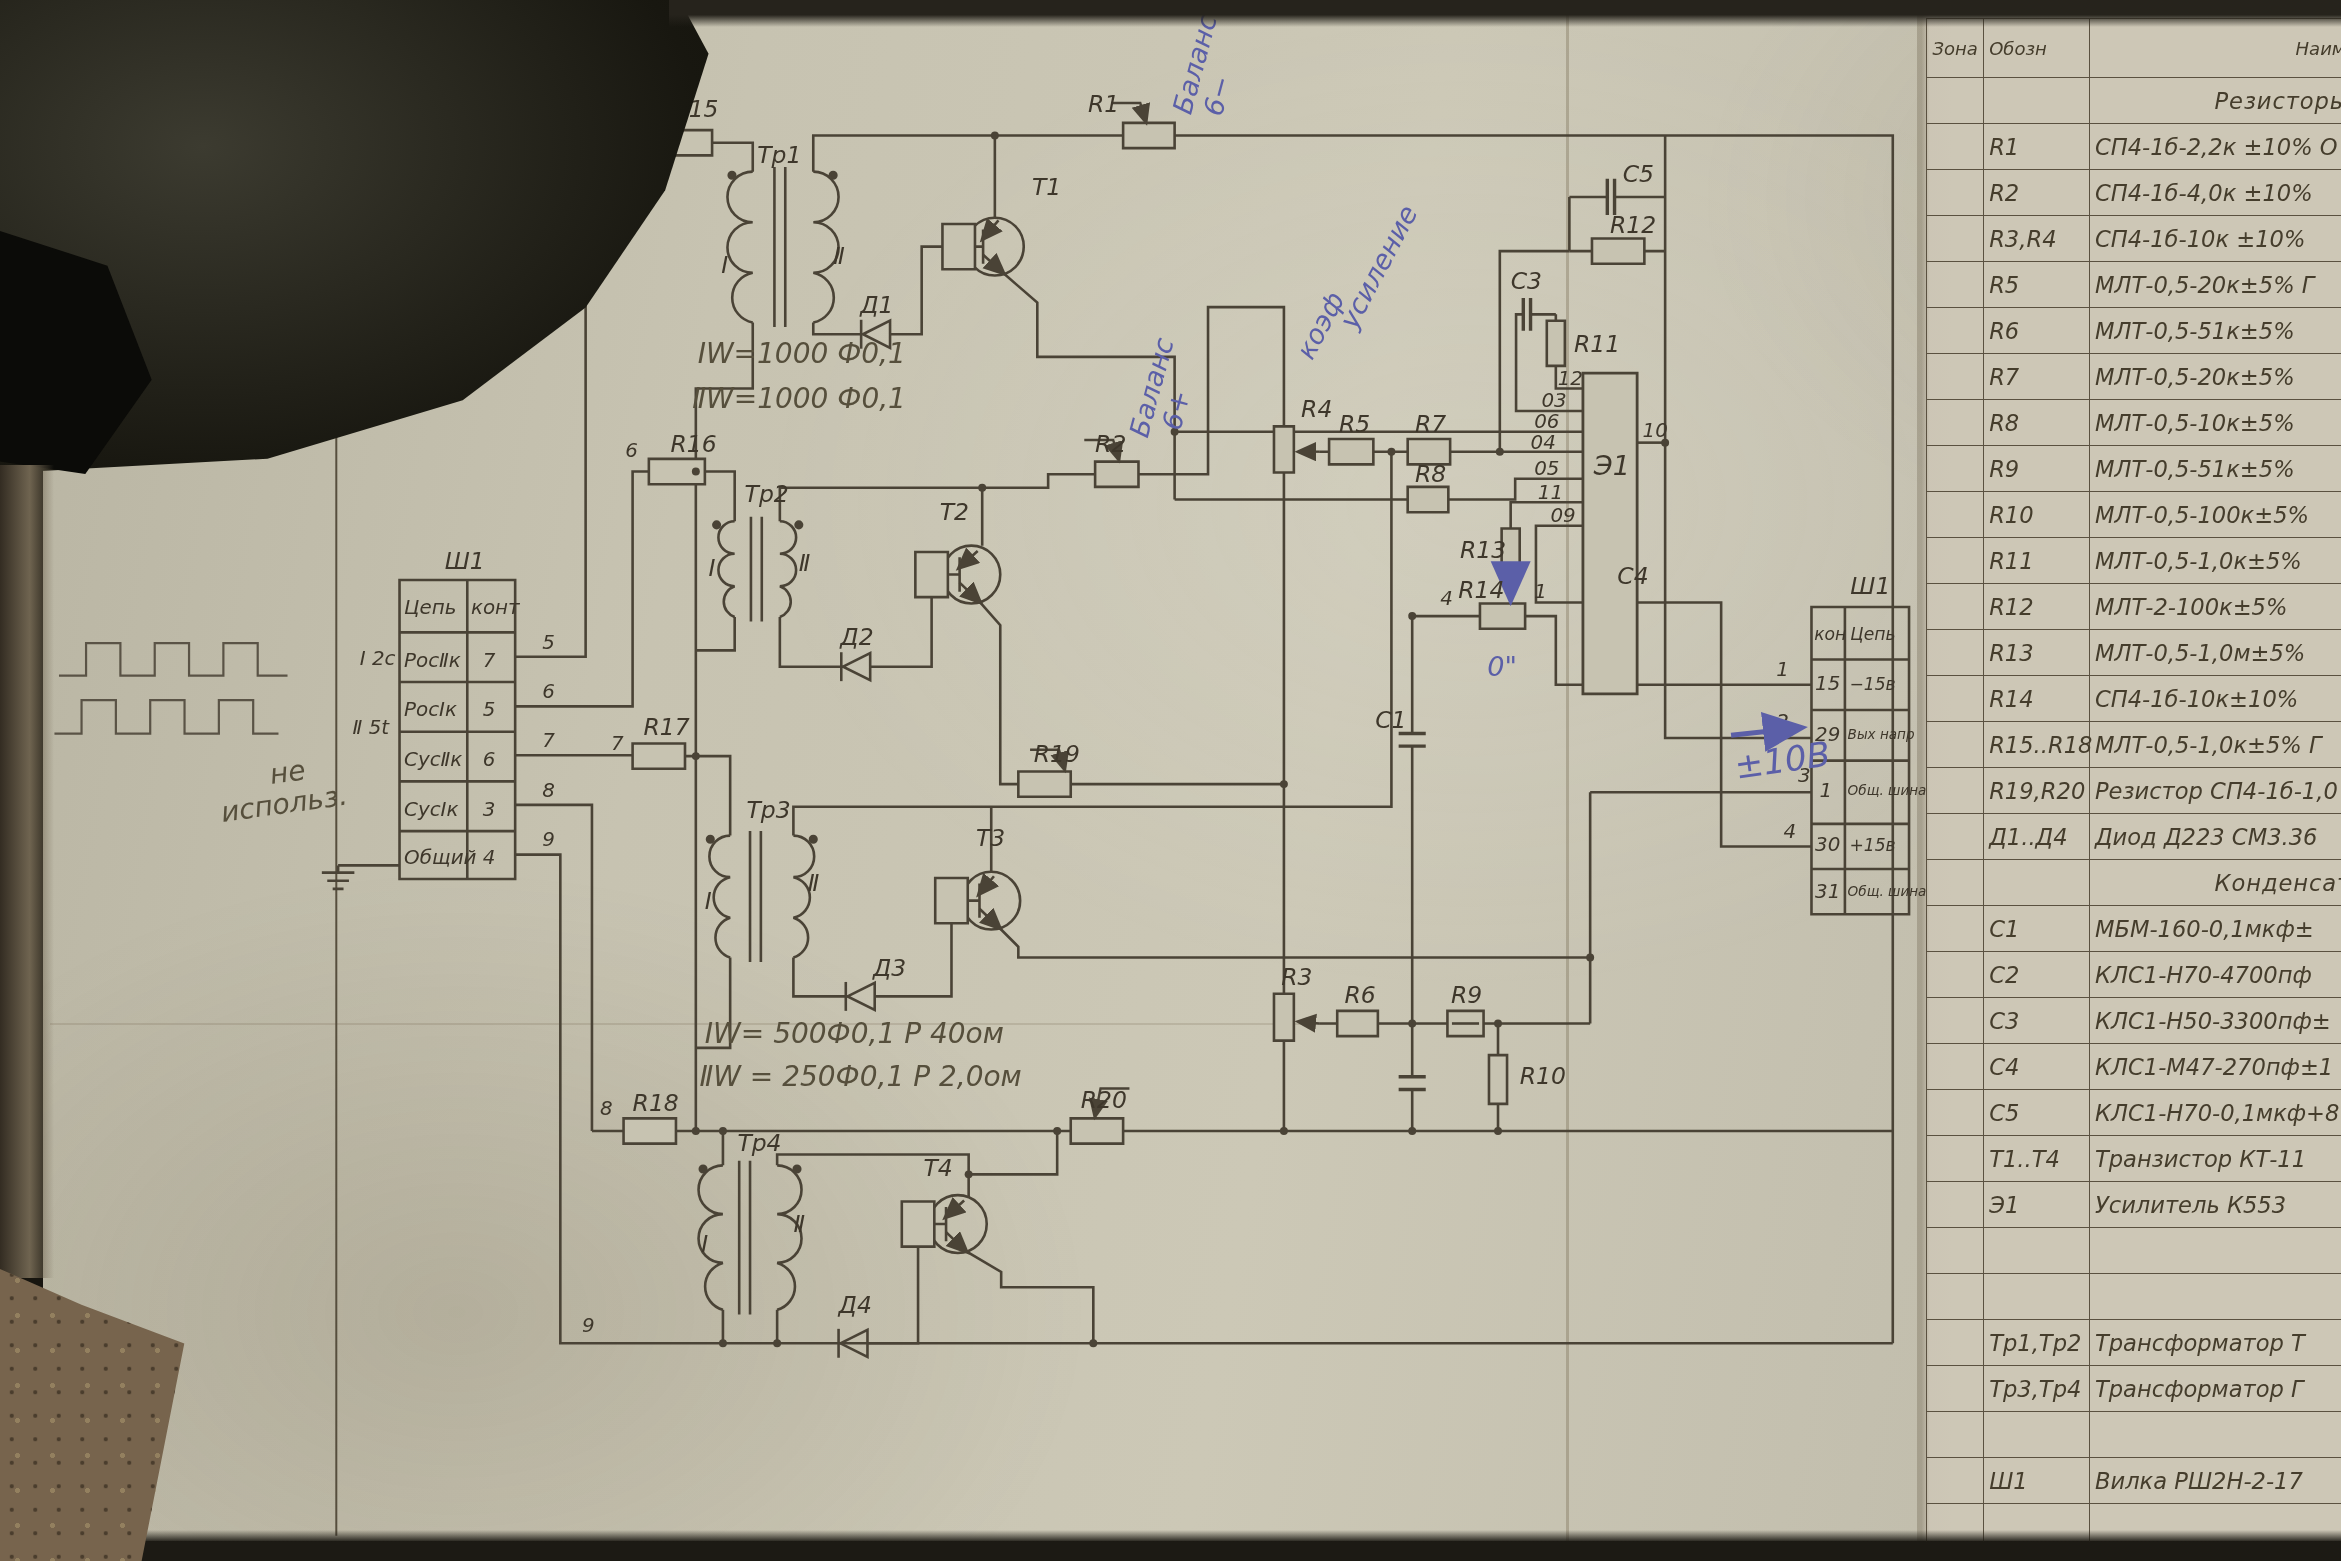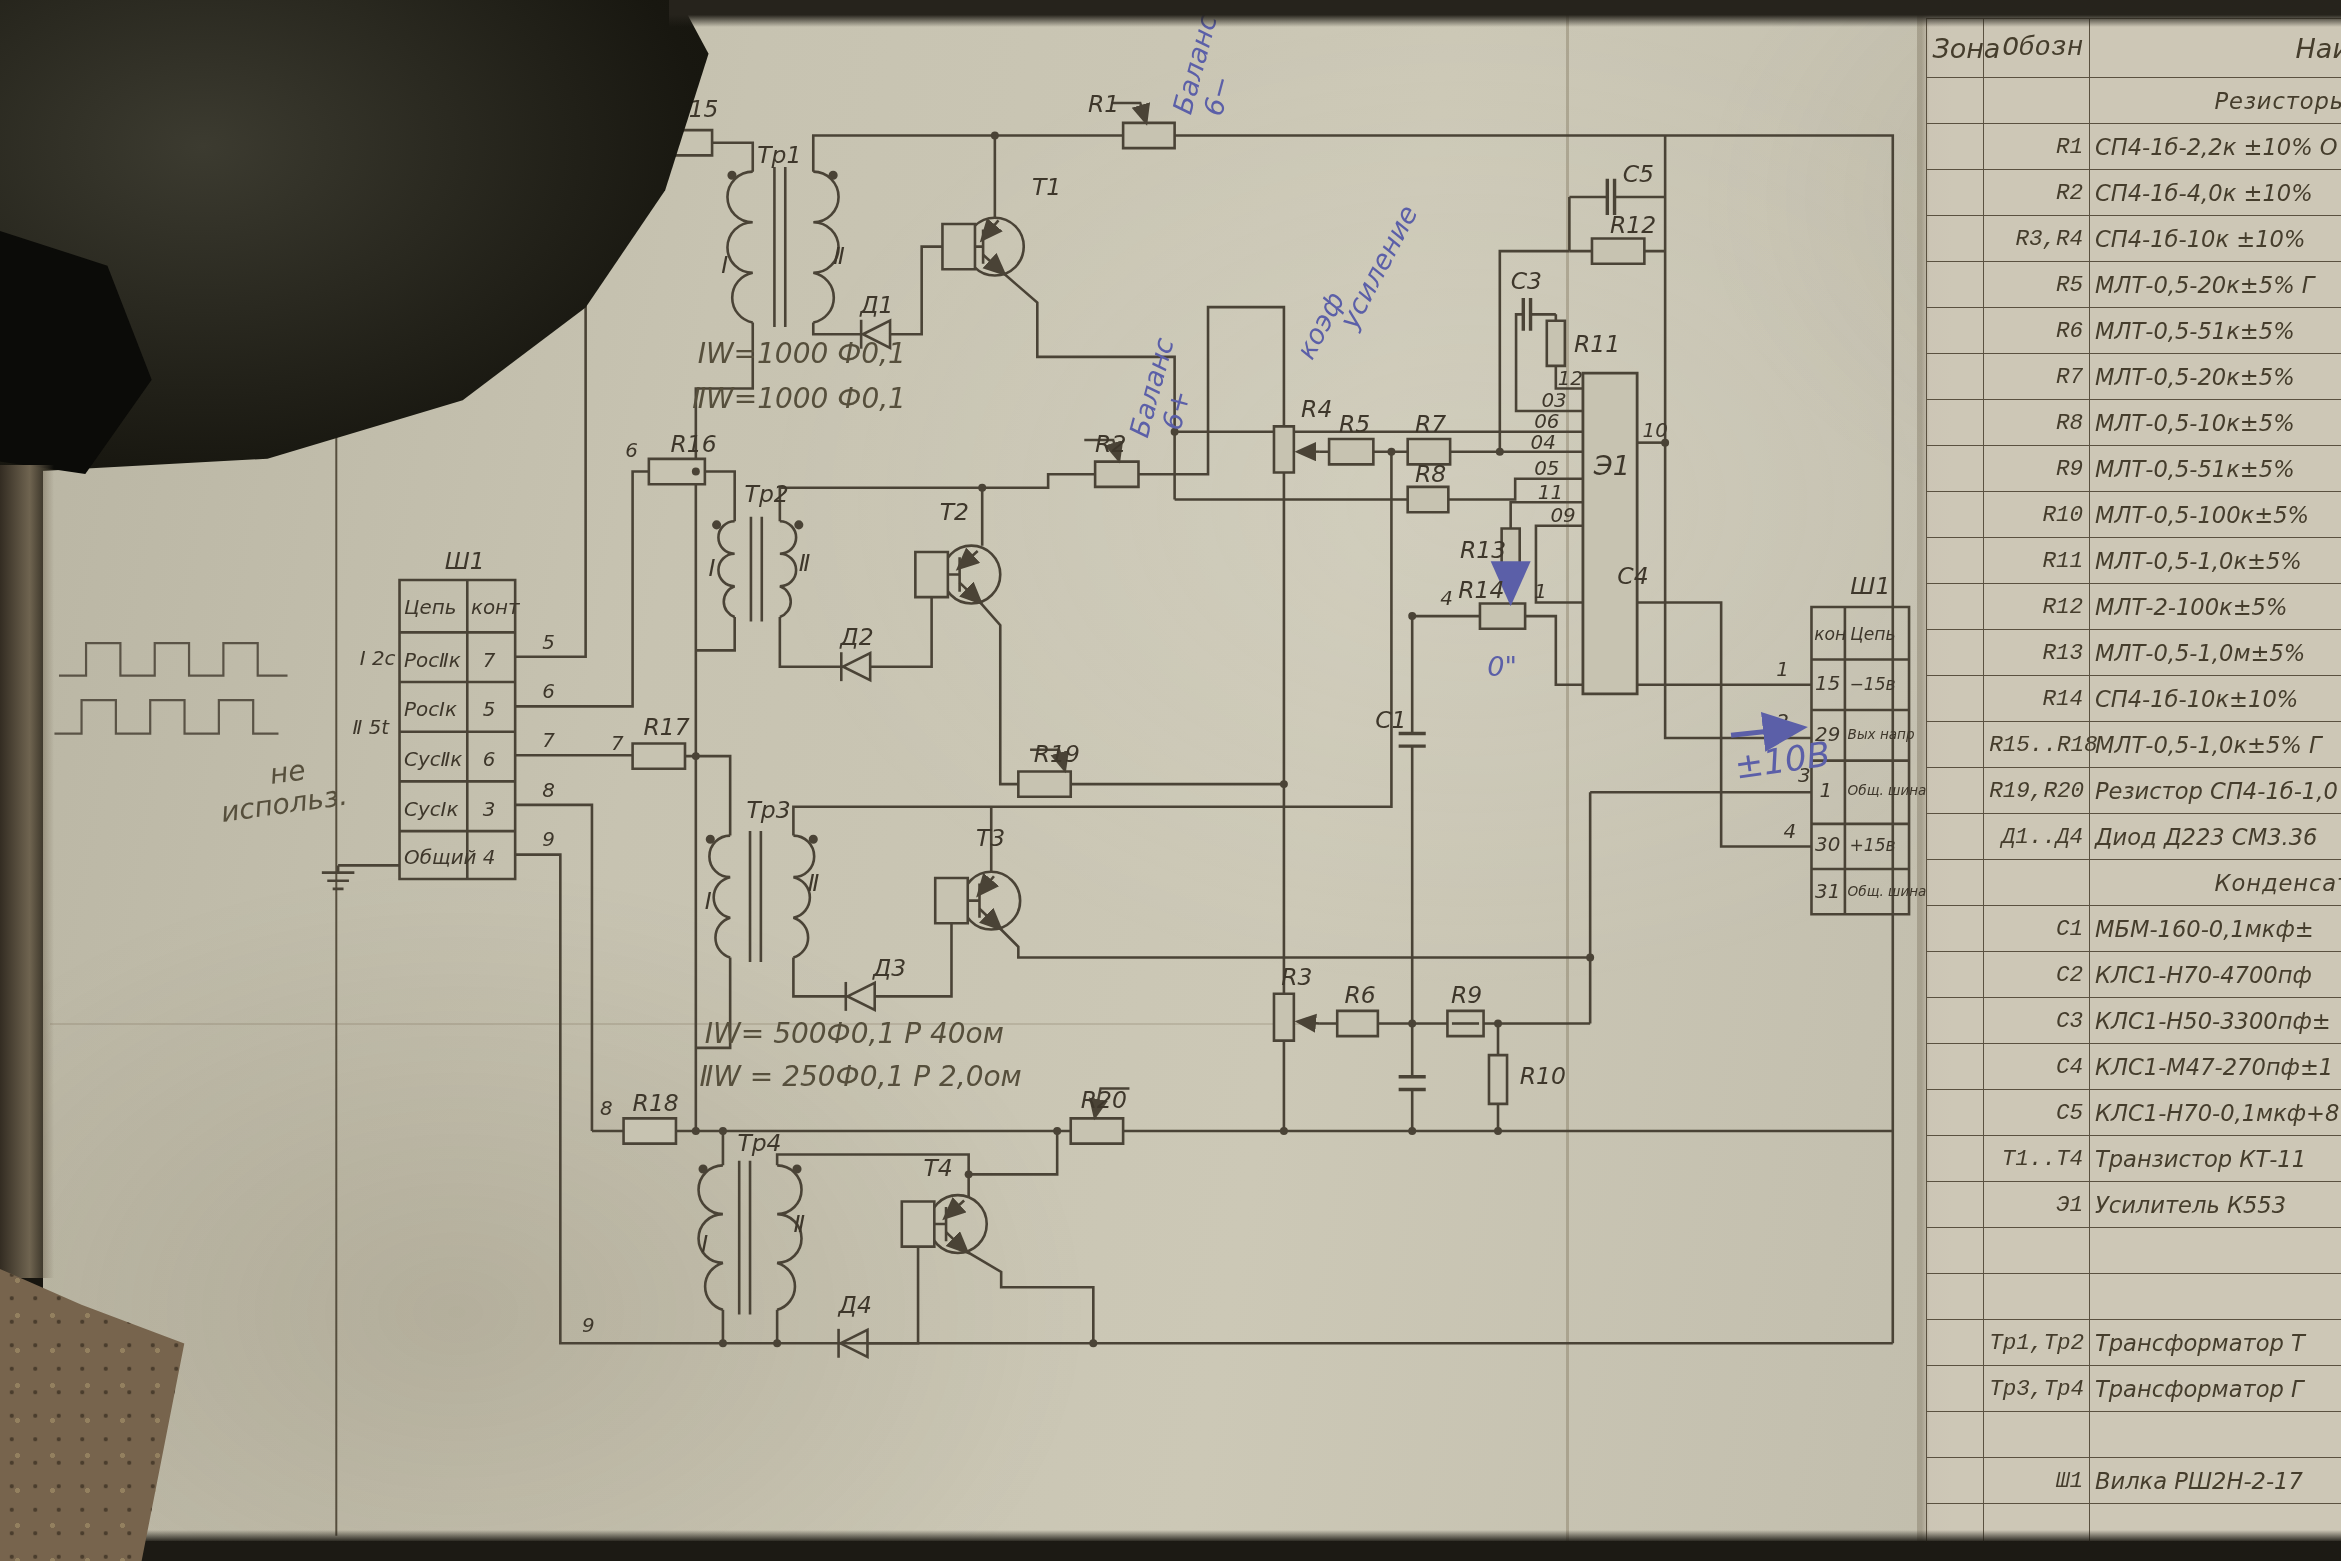--- a/index.html
+++ b/index.html
@@ -34,22 +34,22 @@
   svg.schem *{vector-effect:non-scaling-stroke;}
   text{font-family:"DejaVu Sans",sans-serif;font-style:italic;}
   .lbl{font-size:26px;fill:#3e372b;}
   .sm{font-size:22px;fill:#3e372b;}
   .note{font-size:31px;fill:#564f3c;}
   .blue{fill:#5b5fa8;font-size:30px;}
   .parts{position:absolute;left:1926px;top:18px;width:429px;color:#453d2c;}
   .parts table{border-collapse:collapse;table-layout:fixed;width:578px;}
   .parts td,.parts th{border:1.8px solid #5a5140;font-style:italic;font-weight:normal;
     font-size:22.6px;white-space:nowrap;overflow:visible;padding:0 5.4px;height:45px;}
-  .parts th{height:58px;font-size:27px;}
-  .c-zone{width:45px;} .c-ref{width:94px;text-align:right;font-family:Liberation Mono, monospace;} .c-name{width:425px;}
+  .parts th{height:58px;font-size:18px;}
+  .c-zone{width:45px;} .c-ref{width:94px;text-align:left;} .c-name{width:425px;}
   .parts .hname{padding-left:206px;text-align:left;}
   .parts .section .c-name{padding-left:125px;letter-spacing:0.9px;}
   .crease-v{position:absolute;top:14.5px;bottom:20px;width:2.7px;background:rgba(104,90,64,.30);}
   .crease-h{position:absolute;left:50px;width:1518px;height:1.8px;background:rgba(104,90,64,.18);}
 </style>
 </head>
 <body>
 
 <div class="paper"></div>
 <div class="sheet2"></div>

